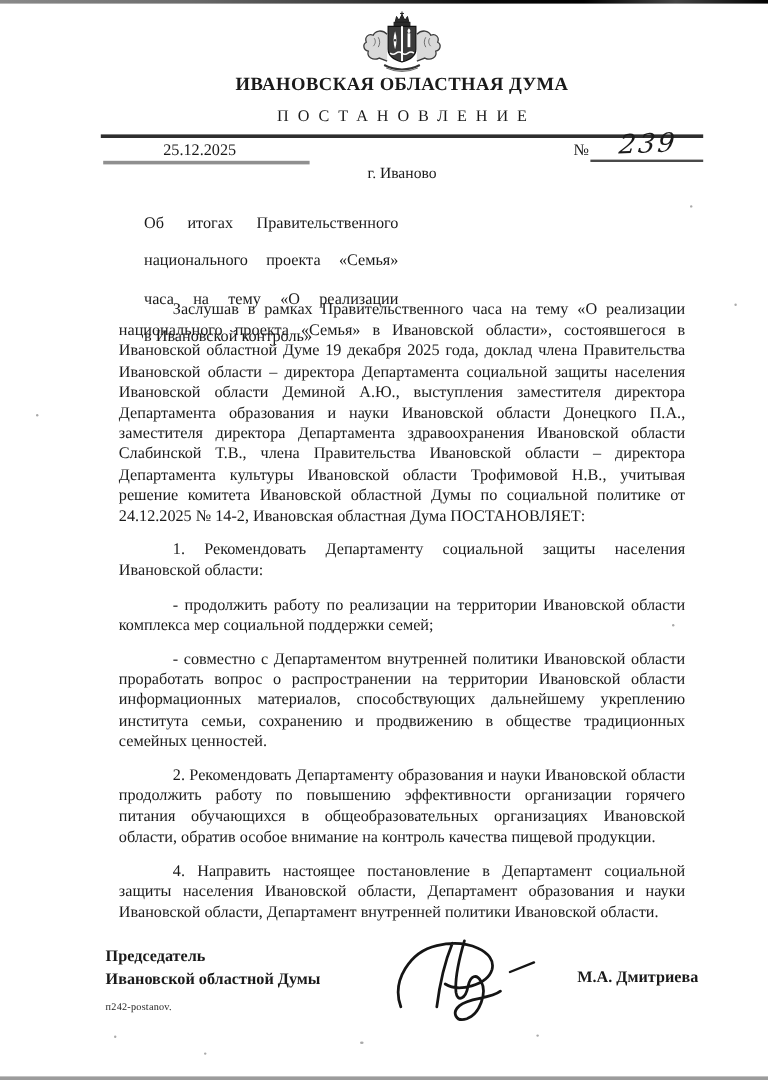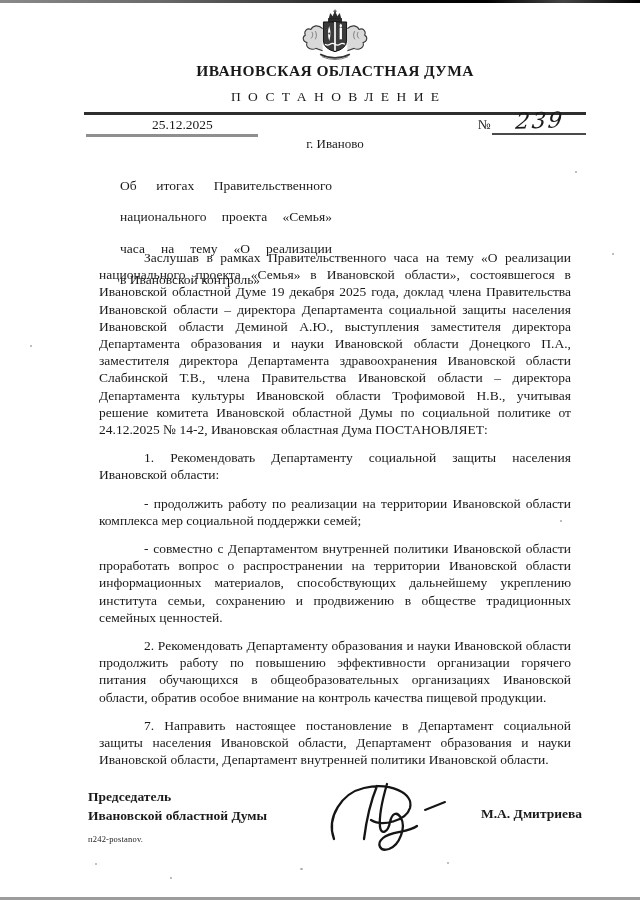--- a/index.html
+++ b/index.html
@@ -19,21 +19,21 @@
   .emblem{position:absolute;top:8px;left:50%;transform:translateX(-50%);}
   .org-name{
     position:absolute;top:62px;left:0;width:100%;text-align:center;
     font-weight:bold;font-size:15.5px;letter-spacing:.4px;white-space:nowrap;
   }
   .doc-type{
     position:absolute;top:89px;left:0;width:100%;text-align:center;
     font-weight:normal;font-size:13.5px;letter-spacing:.55em;text-indent:.55em;white-space:nowrap;
   }
   .rule-top{position:absolute;top:112px;left:-4px;width:502px;height:3px;background:#2e2e2e;}
-  .date-value{position:absolute;top:117px;left:48px;font-size:13.5px;margin-left:16px;}
+  .date-value{position:absolute;top:117px;left:48px;font-size:13.5px;}
   .date-underline{position:absolute;top:134px;left:-2px;width:172px;height:3px;background:#8f8f8f;}
   .number-sign{position:absolute;top:117px;left:390px;font-size:13.5px;}
   .number-value{
     position:absolute;top:108px;left:428px;font-size:22px;font-style:italic;
     font-family:"DejaVu Serif","Liberation Serif",serif;transform:skewX(-8deg) rotate(-2deg);
     letter-spacing:2px;
   }
   .number-underline{position:absolute;top:133px;left:404px;width:94px;height:2px;background:#4a4a4a;}
   .city{position:absolute;top:136px;left:0;width:100%;text-align:center;font-size:13px;}
   .subject{position:absolute;top:163px;left:0;width:244px;font-size:13.5px;line-height:18px;}
@@ -104,21 +104,21 @@
       <p class="subject-line">часа на тему «О реализации</p>
       <p class="subject-line">в Ивановской контроль»</p>
     </div>
 
   <div class="body-text">
       <p class="par">Заслушав в рамках Правительственного часа на тему «О реализации национального проекта «Семья» в Ивановской области», состоявшегося в Ивановской областной Думе 19 декабря 2025 года, доклад члена Правительства Ивановской области – директора Департамента социальной защиты населения Ивановской области Деминой А.Ю., выступления заместителя директора Департамента образования и науки Ивановской области Донецкого П.А., заместителя директора Департамента здравоохранения Ивановской области Слабинской Т.В., члена Правительства Ивановской области – директора Департамента культуры Ивановской области Трофимовой Н.В., учитывая решение комитета Ивановской областной Думы по социальной политике от 24.12.2025 № 14-2, Ивановская областная Дума ПОСТАНОВЛЯЕТ:</p>
       <p class="par">1. Рекомендовать Департаменту социальной защиты населения Ивановской области:</p>
       <p class="par">- продолжить работу по реализации на территории Ивановской области комплекса мер социальной поддержки семей;</p>
       <p class="par">- совместно с Департаментом внутренней политики Ивановской области проработать вопрос о распространении на территории Ивановской области информационных материалов, способствующих дальнейшему укреплению института семьи, сохранению и продвижению в обществе традиционных семейных ценностей.</p>
       <p class="par">2. Рекомендовать Департаменту образования и науки Ивановской области продолжить работу по повышению эффективности организации горячего питания обучающихся в общеобразовательных организациях Ивановской области, обратив особое внимание на контроль качества пищевой продукции.</p>
-      <p class="par">7. Направить настоящее постановление в Департамент социальной защиты населения Ивановской области, Департамент образования и науки Ивановской области, Департамент внутренней политики Ивановской области.</p>
+      <p class="par">4. Направить настоящее постановление в Департамент социальной защиты населения Ивановской области, Департамент образования и науки Ивановской области, Департамент внутренней политики Ивановской области.</p>
     </div>
 
   <div class="sig-block">
     <div>Председатель</div>
     <div>Ивановской областной Думы</div>
   </div>
 
   <div class="sig-scribble">
     <svg width="130" height="88" viewBox="0 0 130 88" aria-hidden="true">
       <path d="M10 64 C 2 42 18 18 40 13 C 66 7 90 18 86 33 C 82 46 58 52 47 45

